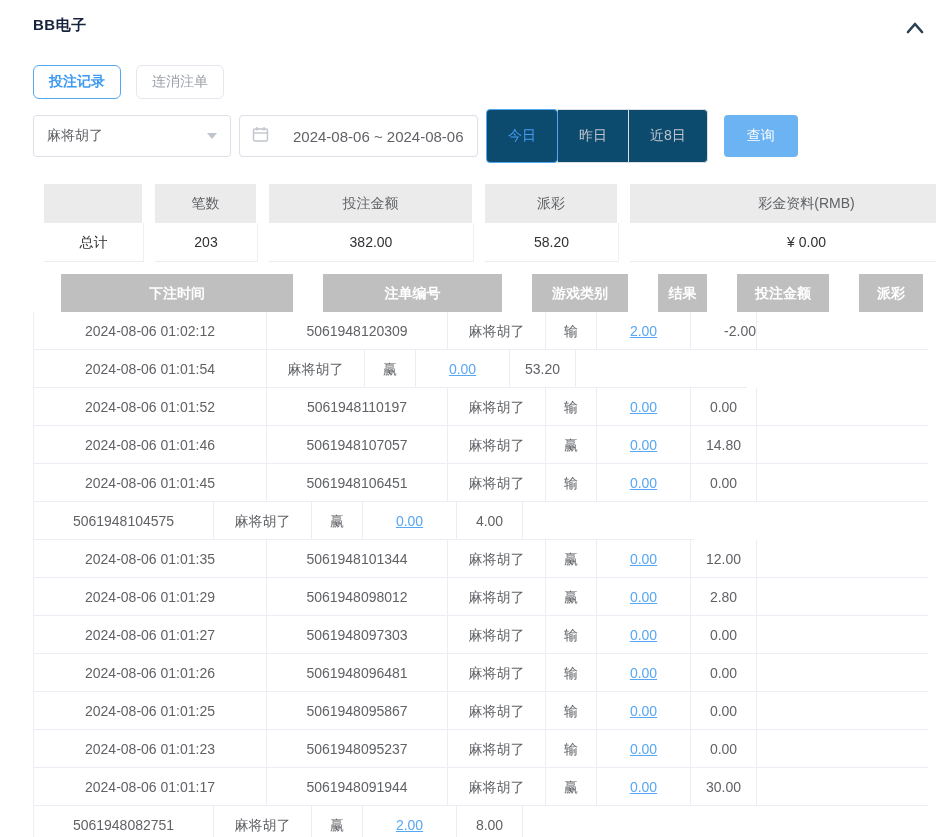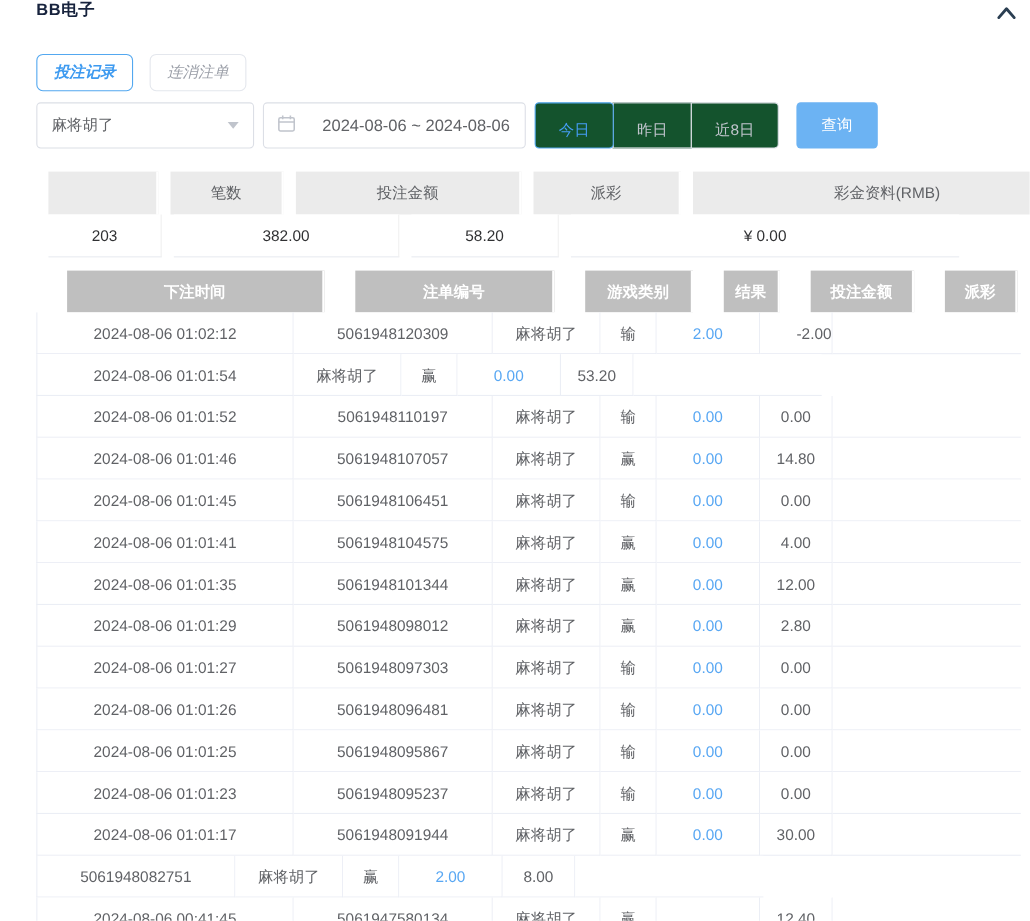--- a/index.html
+++ b/index.html
@@ -6,30 +6,30 @@
   html, body { background: #fff; }
   body {
     width: 936px; height: 837px; overflow: hidden; position: relative;
     font-family: "Liberation Sans", "DejaVu Sans", sans-serif;
     color: #606266; font-size: 14px;
   }
   .page { position: relative; width: 936px; height: 837px; }
   .content { width: 895px; margin-left: 33px; }
 
   
-  .panel-head { padding-top: 0; display: flex; justify-content: space-between; align-items: flex-start; }
+  .panel-head { padding-top: 16px; display: flex; justify-content: space-between; align-items: flex-start; }
   .panel-title { font-size: 15px; font-weight: 700; color: #17233d; letter-spacing: .5px; }
   .collapse-btn { background: none; border: none; cursor: pointer; padding: 2px; margin-top: 2px; }
 
   
   .tabs { margin-top: 24px; display: flex; gap: 15px; }
   .tab {
     height: 34px; padding: 0 15px; border-radius: 6px; background: #fff;
     border: 1px solid #e4e7ed; color: #9b9fa8; font-size: 14px;
-    display: inline-flex; align-items: center; cursor: pointer; font-style: italic;
+    display: inline-flex; align-items: center; cursor: pointer;
   }
   .tab.active { border-color: #53a8f0; color: #3d9af0; font-weight: 600; }
 
   
   .filters { margin-top: 10px; display: flex; align-items: center; }
   .select-box {
     width: 198px; height: 42px; border: 1px solid #dcdfe6; border-radius: 4px;
     display: flex; align-items: center; justify-content: space-between;
     padding: 0 13px; color: #606266; cursor: pointer; background: #fff;
   }
@@ -37,21 +37,21 @@
     width: 0; height: 0; border-left: 5px solid transparent; border-right: 5px solid transparent;
     border-top: 6px solid #c0c4cc;
   }
   .date-box {
     width: 239px; height: 42px; border: 1px solid #dcdfe6; border-radius: 4px;
     margin-left: 8px; display: flex; align-items: center; gap: 24px;
     padding: 0 12px; color: #606266; cursor: pointer; background: #fff; font-size: 15px;
   }
   .btn-group { margin-left: 8px; display: flex; }
   .gbtn {
-    height: 42px; padding: 16px 21px; background: #14532d; border: 1px solid #dcdfe6;
+    height: 54px; padding: 16px 21px; background: #0c4a6e; border: 1px solid #dcdfe6;
     color: #c0c4cc; font-size: 14px; cursor: pointer; margin-left: -1px;
     font-family: inherit;
   }
   .gbtn:first-child { border-radius: 4px 0 0 4px; margin-left: 0; }
   .gbtn:last-child { border-radius: 0 4px 4px 0; }
   .gbtn.active { border-color: #53a8f0; color: #459df5; position: relative; z-index: 2; border-radius: 4px; }
   .search-btn {
     margin-left: 16px; height: 42px; padding: 0 23px; border: none; border-radius: 4px;
     background: #6cb3f3; color: #fff; font-size: 14px; cursor: pointer; font-family: inherit;
   }
@@ -70,21 +70,21 @@
   .records { margin-top: 12px; }
   .trow { display: flex; }
   .tcell { height: 38px; line-height: 38px; text-align: center; flex: none; overflow: hidden; white-space: nowrap; }
   .t-head .tcell { background: #bfbfbf; color: #fff; font-weight: 700; border-right: 2px solid #fff; margin-left: 28px; }
   .t-head .tcell:last-child { border-right: none; }
   .t-body .tcell { background: #fff; border-right: 1px solid #ebeef5; border-bottom: 1px solid #ebeef5; color: #606266; }
   .t-body .trow .tcell:first-child { border-left: 1px solid #ebeef5; }
   .t-body .tcell:last-child { border-right: none; }
   .tc1 { width: 234px; } .tc2 { width: 181px; } .tc3 { width: 98px; } .tc4 { width: 51px; }
   .tc5 { width: 94px; } .tc6 { width: 66px; } .tc7 { width: 171px; }
-  .bet-link { color: #58a7f3; cursor: pointer; }
+  .bet-link { color: #58a7f3; text-decoration: underline; cursor: pointer; }
   .neg { color: #f56c6c; text-align: right; }
 </style>
 </head>
 <body>
 
 <div class="page">
   <div class="content">
 
     <div class="panel-head">
       <div class="panel-title">BB电子</div>
@@ -131,20 +131,21 @@
 
     <div class="summary">
       <div class="srow s-head">
         <div class="scell sc1"></div>
         <div class="scell sc2">笔数</div>
         <div class="scell sc3">投注金额</div>
         <div class="scell sc4">派彩</div>
         <div class="scell sc5">彩金资料(RMB)</div>
       </div>
       <div class="srow s-body">
+        <div class="scell sc1">总计</div>
         <div class="scell sc2">203</div>
         <div class="scell sc3">382.00</div>
         <div class="scell sc4">58.20</div>
         <div class="scell sc5">¥ 0.00</div>
       </div>
     </div>
 
     <div class="records">
       <div class="trow t-head">
         <div class="tcell tc1">下注时间</div>
@@ -194,21 +195,20 @@
           <div class="trow">
             <div class="tcell tc1">2024-08-06 01:01:45</div>
             <div class="tcell tc2">5061948106451</div>
             <div class="tcell tc3">麻将胡了</div>
             <div class="tcell tc4">输</div>
             <div class="tcell tc5"><span class="bet-link">0.00</span></div>
             <div class="tcell tc6">0.00</div>
             <div class="tcell tc7"></div>
           </div>
           <div class="trow">
-            <div class="tcell tc1">2024-08-06 01:01:41</div>
             <div class="tcell tc2">5061948104575</div>
             <div class="tcell tc3">麻将胡了</div>
             <div class="tcell tc4">赢</div>
             <div class="tcell tc5"><span class="bet-link">0.00</span></div>
             <div class="tcell tc6">4.00</div>
             <div class="tcell tc7"></div>
           </div>
           <div class="trow">
             <div class="tcell tc1">2024-08-06 01:01:35</div>
             <div class="tcell tc2">5061948101344</div>

